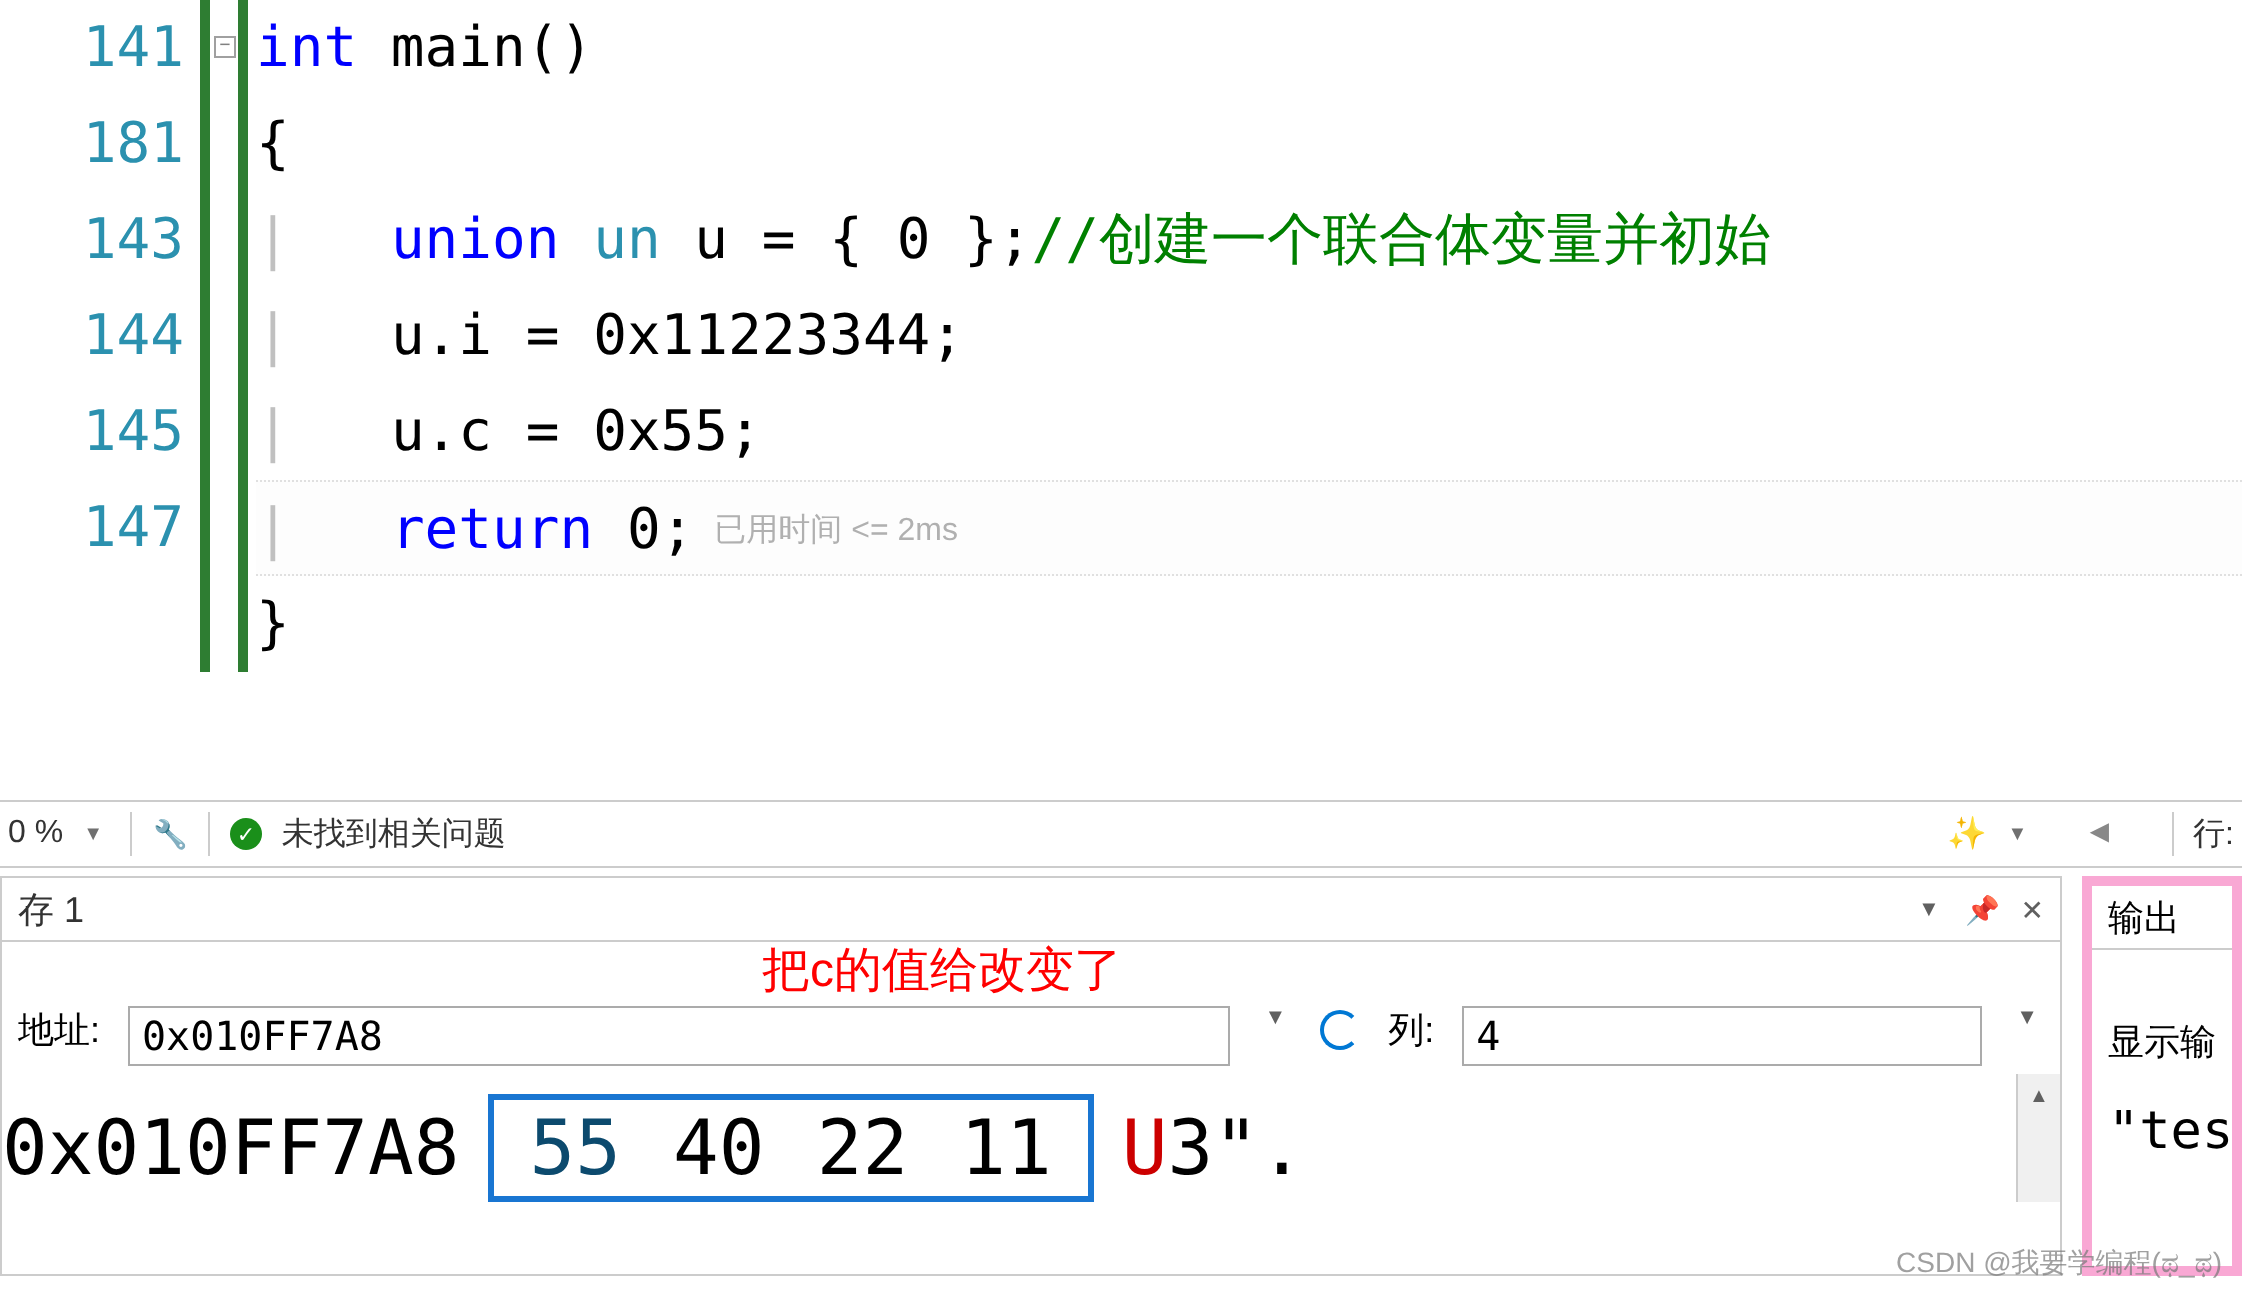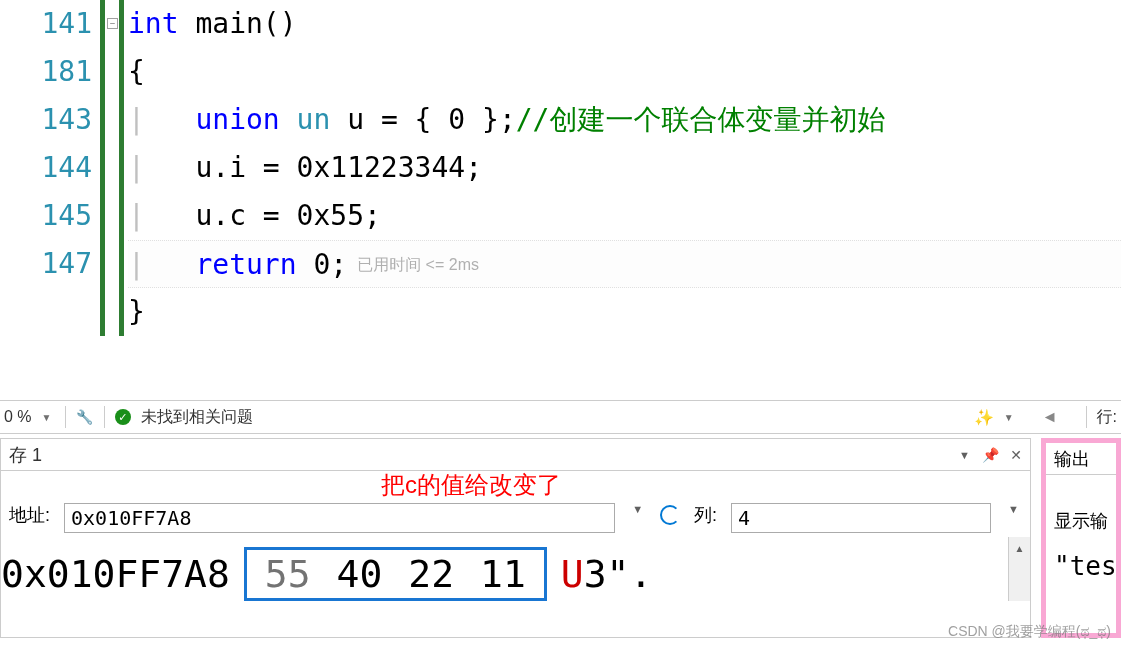--- a/index.html
+++ b/index.html
@@ -182,21 +182,21 @@
     }
     .mem-addr { color: #000000; letter-spacing: 0; }
     .byte-box {
       border: 3px solid #1976d2;
       padding: 2px 18px;
       margin: 0 14px;
       display: flex;
       gap: 26px;
       font-family: Consolas, monospace;
     }
-    .byte-red { color: #737373; }
+    .byte-red { color: #0c4a6e; }
     .mem-ascii { color: #000; }
     .mem-ascii .red { color: #cc0000; }
     .vscroll {
       width: 22px;
       border-left: 1px solid #cccccc;
       display: flex;
       flex-direction: column;
       background: #f0f0f0;
     }
     .vscroll .arr {

